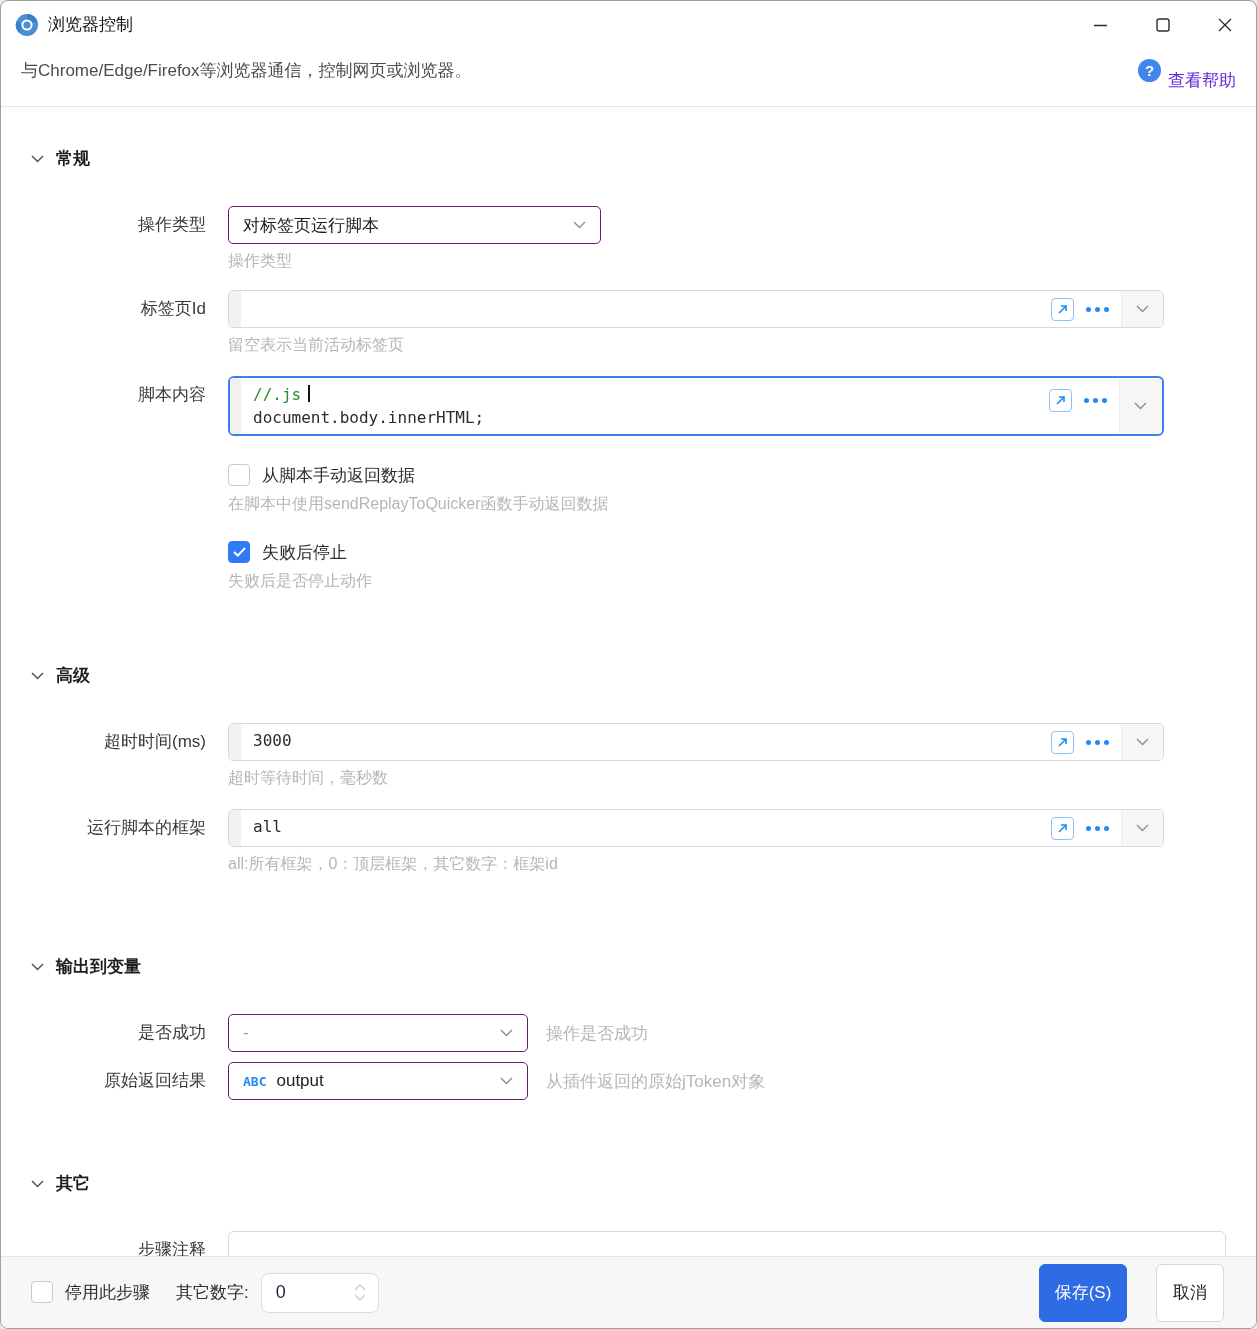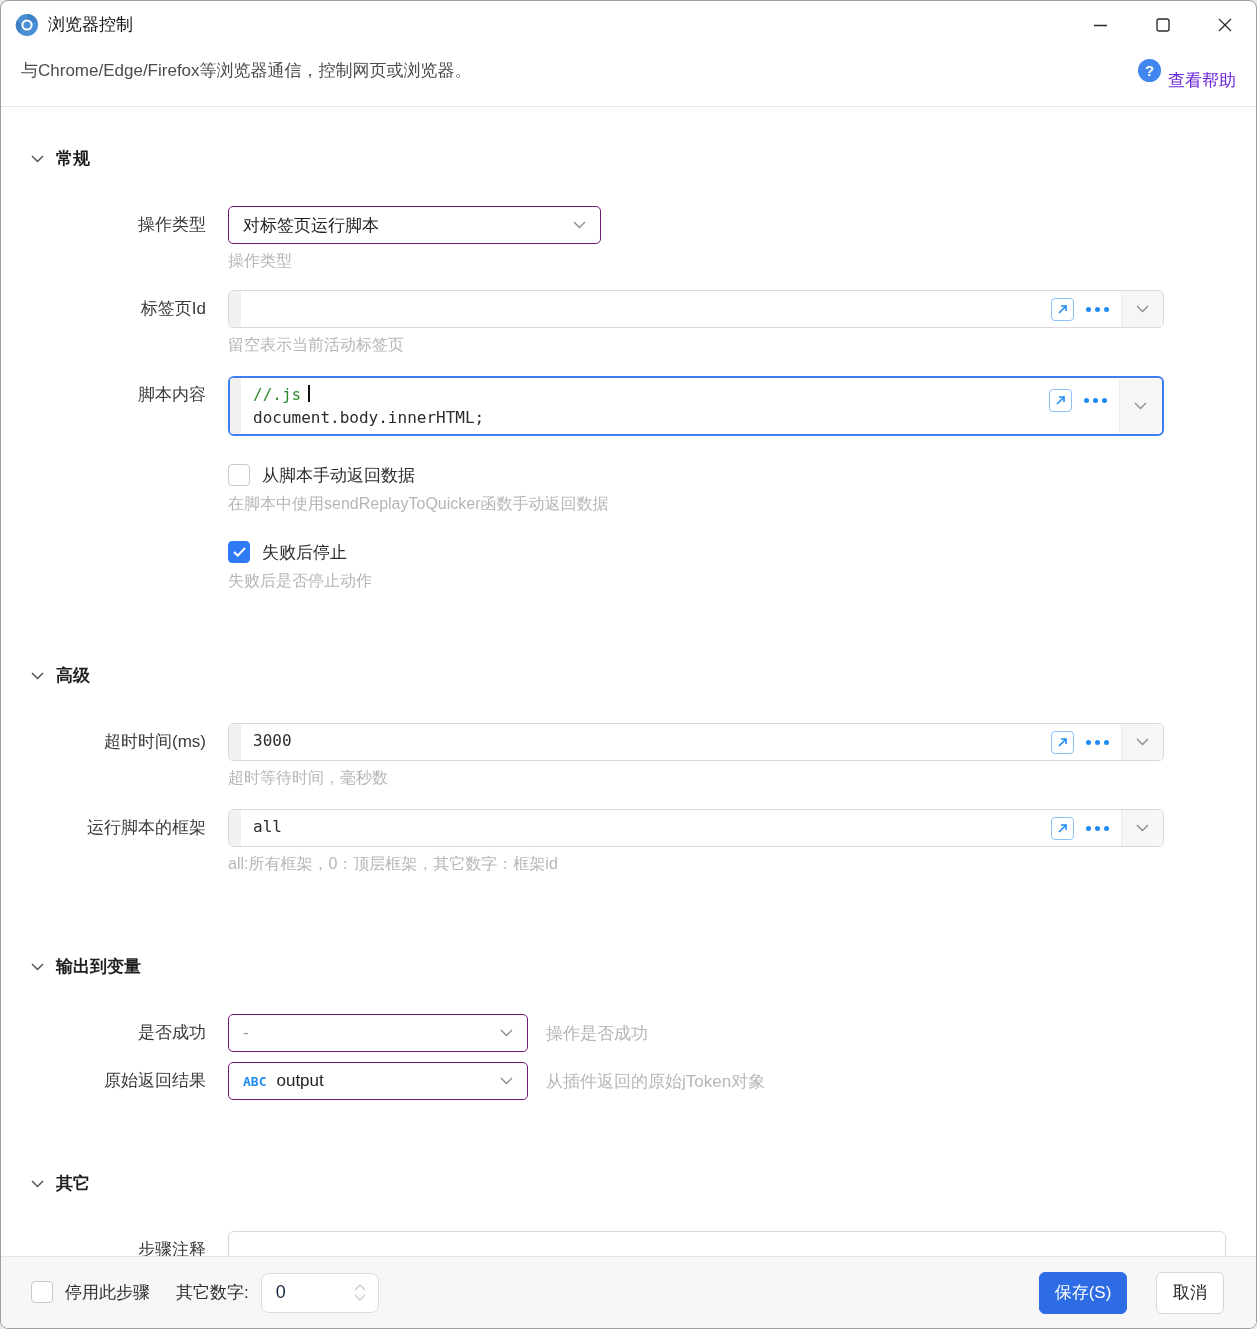--- a/index.html
+++ b/index.html
@@ -157,21 +157,21 @@
     border:none; outline:none; background:transparent;
     width:70px; font-size:18px; color:#16233f; padding-left:14px;
     font-family:"Liberation Sans", sans-serif;
   }
   .spin-arrows{
     position:absolute; right:12px; top:0; bottom:0;
     display:flex; flex-direction:column; justify-content:center; gap:3px; cursor:pointer;
   }
   .footer-spacer{ flex:1; }
   .btn{
-    height:42px; border-radius:6px; font-size:17px; cursor:pointer;
+    height:58px; border-radius:6px; font-size:17px; cursor:pointer;
     font-family:"Liberation Sans", sans-serif;
   }
   .btn-primary{
     width:88px; background:#2d6ce5; color:#fff; border:1px solid #2d6ce5;
   }
   .btn-default{
     width:68px; background:#fff; color:#222; border:1px solid #d8d8d8; margin-left:17px;
   }
 </style>
 </head>

